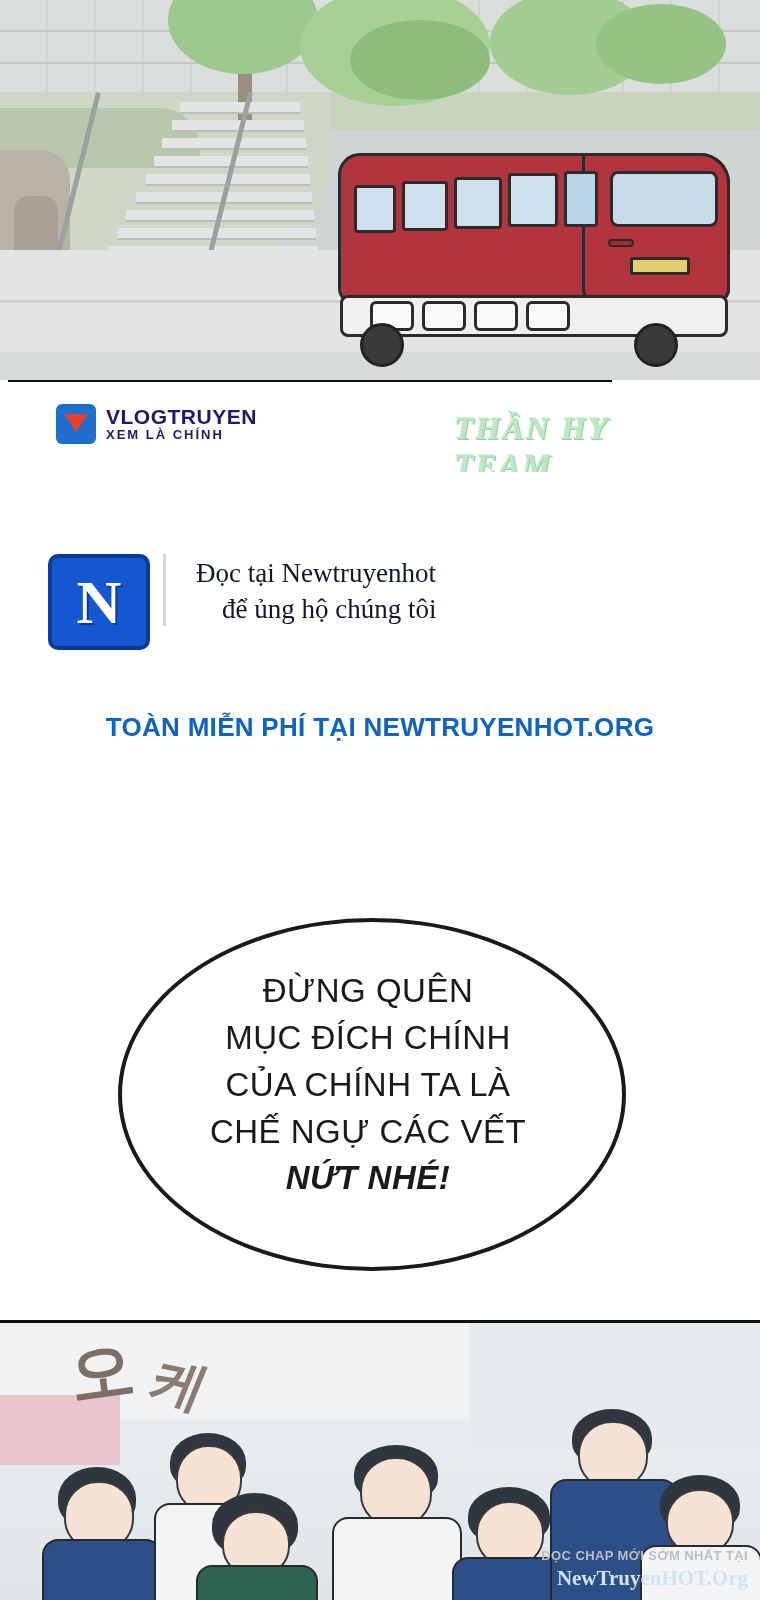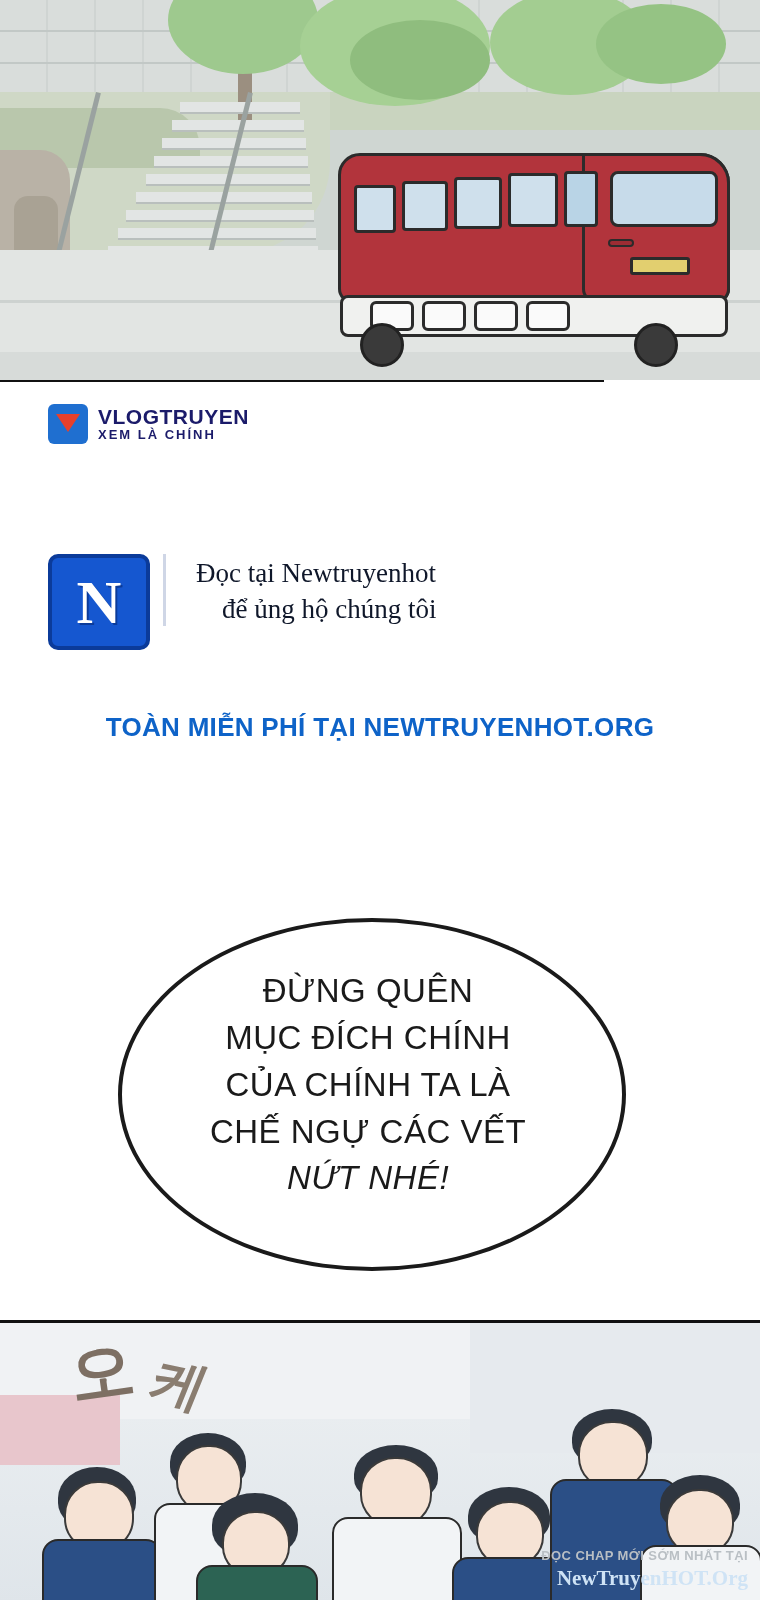--- a/index.html
+++ b/index.html
@@ -61,21 +61,21 @@
   .bus-skirt{position:absolute;left:22px;top:150px;width:388px;height:42px;background:#f0f1ef;
     border:3px solid #2b2b2b;border-radius:8px;box-sizing:border-box;}
   .bay{position:absolute;top:156px;width:44px;height:30px;background:#fafafa;border:3px solid #2b2b2b;border-radius:6px;box-sizing:border-box;}
   .b1{left:52px;} .b2{left:104px;} .b3{left:156px;} .b4{left:208px;}
   .wheel{position:absolute;top:178px;width:38px;height:38px;border-radius:50%;background:#3a3a3a;border:3px solid #222;}
   .wh1{left:42px;} .wh2{left:316px;}
   .plate{position:absolute;left:312px;top:112px;width:60px;height:18px;background:#e2cf6f;border:3px solid #2b2b2b;border-radius:3px;box-sizing:border-box;}
   .rear-handle{position:absolute;left:290px;top:94px;width:26px;height:8px;background:#9d2c33;border:2px solid #2b2b2b;border-radius:4px;box-sizing:border-box;}
 
   
-  .wmbar{position:absolute;left:0;top:380px;width:604px;height:92px;background:#ffffff;border-top:2px solid #111;border-bottom:2px solid #111;}
+  .wmbar{position:absolute;left:8px;top:380px;width:604px;height:92px;background:#ffffff;border-top:2px solid #111;border-bottom:2px solid #111;}
   .vlog{position:absolute;left:48px;top:22px;display:flex;align-items:center;gap:10px;}
   .vlog-badge{width:40px;height:40px;background:#1f6fd0;border-radius:6px;position:relative;}
   .vlog-badge:after{content:"";position:absolute;left:8px;top:10px;border-left:12px solid transparent;border-right:12px solid transparent;border-top:18px solid #e8402b;}
   .vlog-txt{line-height:1.05;}
   .vlog-t1{font-size:21px;font-weight:bold;color:#1b1b6a;letter-spacing:.5px;}
   .vlog-t2{font-size:13px;font-weight:bold;color:#1b1b6a;letter-spacing:2px;}
   .thanhhy{position:absolute;left:446px;top:28px;font-family:"Liberation Serif",serif;font-style:italic;
     font-size:32px;color:#bfe6c4;font-weight:bold;text-shadow:1px 1px 0 #8fd39a,-1px -1px 0 #d9f3dd;letter-spacing:2px;}
 
   
@@ -91,21 +91,21 @@
   .promo-big{position:absolute;left:0;width:760px;text-align:center;color:#0e63c8;font-weight:bold;font-size:26px;letter-spacing:.3px;}
   .pb1{top:196px;}
   .pb2{top:240px;}
 
   
   .bubblewrap{position:absolute;left:0;top:860px;width:760px;height:460px;background:#fff;}
   .bubble{position:absolute;left:118px;top:58px;width:500px;height:345px;border:4px solid #1a1a1a;border-radius:50%;background:#fff;}
   .btext{position:absolute;left:118px;top:108px;width:500px;text-align:center;color:#1a1a1a;
     font-size:33px;line-height:1.42;letter-spacing:.5px;}
   .btext div{white-space:nowrap;}
-  .btext .it{font-style:italic;}
+  .btext .it{font-style:italic;font-weight:bold;}
 
   
   .panel3{position:absolute;left:0;top:1320px;width:760px;height:280px;background:#e9edf0;border-top:3px solid #111;overflow:hidden;}
   .p3-bg{position:absolute;left:0;top:0;width:760px;height:280px;background:linear-gradient(#eef1f3,#dfe5ea);}
   .p3-band{position:absolute;left:0;top:0;width:760px;height:96px;background:#f0f2f4;}
   .p3-pink{position:absolute;left:0;top:72px;width:120px;height:70px;background:#e8c6cc;}
   .p3-grayblock{position:absolute;left:470px;top:0;width:290px;height:130px;background:#e6eaee;}
   .sfx{position:absolute;left:70px;top:6px;font-family:"Liberation Serif",serif;font-size:64px;font-weight:bold;
     color:#7d6f63;transform:rotate(-8deg);letter-spacing:-4px;}
   .sfx2{position:absolute;left:152px;top:26px;font-size:54px;font-weight:bold;color:#8a7d70;transform:rotate(12deg) skewX(-10deg);font-family:"Liberation Serif",serif;}
@@ -190,20 +190,21 @@
   </div>
 
   <div class="wmbar">
     <div class="vlog">
       <div class="vlog-badge"></div>
       <div class="vlog-txt">
         <div class="vlog-t1">VLOGTRUYEN</div>
         <div class="vlog-t2">XEM LÀ CHÍNH</div>
       </div>
     </div>
+    <div class="thanhhy">THẦN HY TEAM</div>
   </div>
 
   <div class="promo">
     <div class="nlogo">
       <span>N</span>
     </div>
     <div class="divider"></div>
     <div class="promo-ln pl1">Đọc tại Newtruyenhot</div>
     <div class="promo-ln pl2">để ủng hộ chúng tôi</div>
     <div class="promo-big pb2">TOÀN MIỄN PHÍ TẠI NEWTRUYENHOT.ORG</div>

